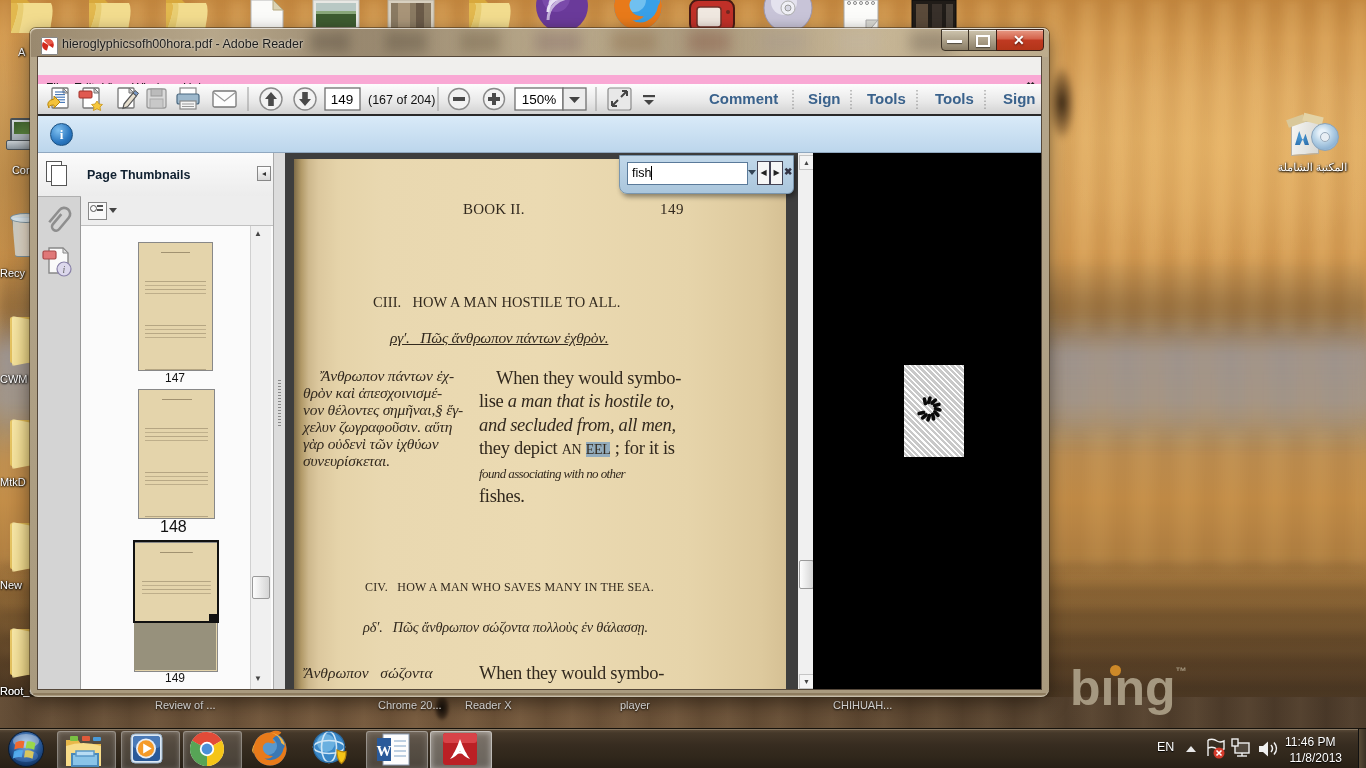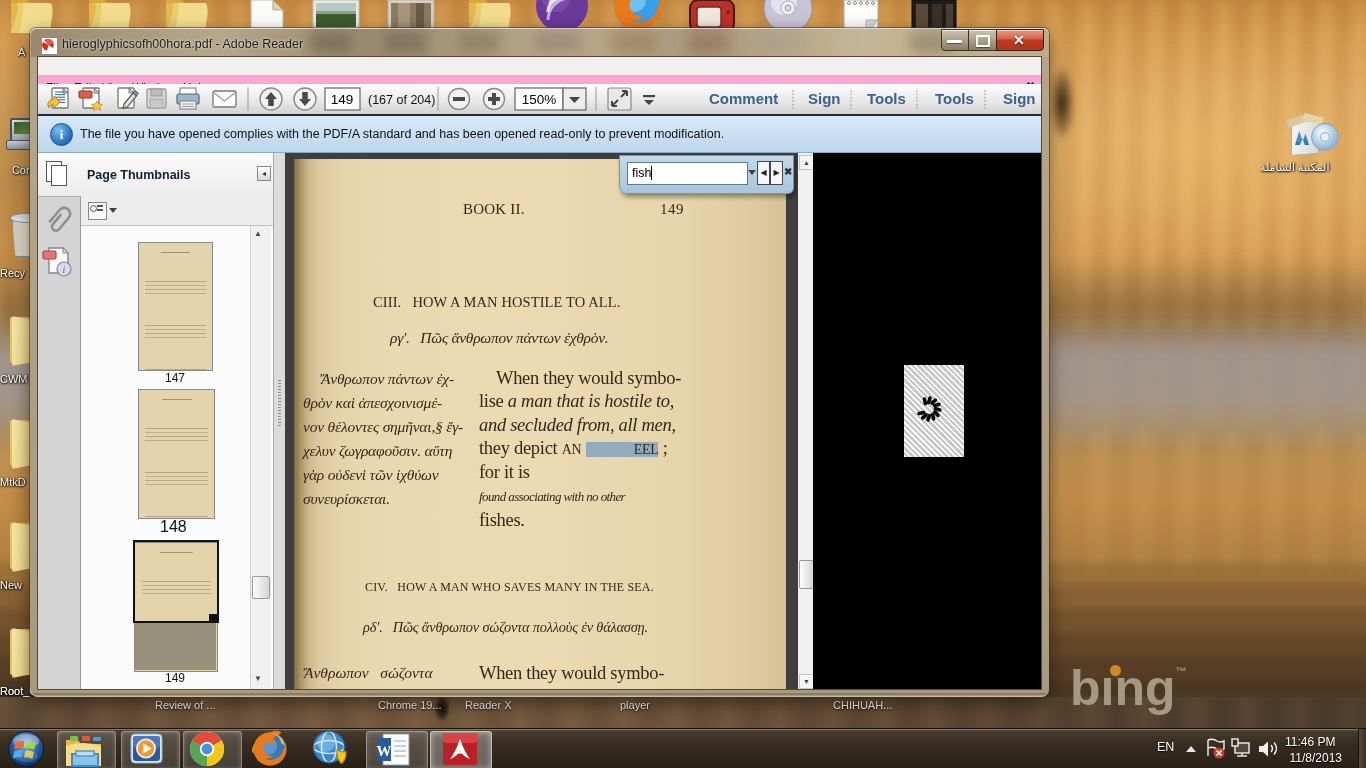--- a/index.html
+++ b/index.html
@@ -158,29 +158,29 @@
     </div>
 
   <div class="abs" style="left:1289px;top:115px;width:46px;height:40px;">
     <div class="abs" style="left:2px;top:6px;width:26px;height:32px;background:linear-gradient(100deg,#f5f5f2,#d8d8d4);border:1px solid #b5b0a5;transform:skewY(-4deg);"></div>
     <div class="abs" style="left:-2px;top:2px;width:18px;height:8px;background:#d9c89a;transform:rotate(-20deg);"></div>
     <div class="abs" style="left:14px;top:0px;width:20px;height:8px;background:#e3d3a6;transform:rotate(14deg);"></div>
     <div class="abs" style="left:6px;top:16px;width:14px;height:14px;background:radial-gradient(circle at 40% 40%, #4a9ad4, #2a6aa8);clip-path:polygon(0 100%,30% 0,55% 70%,75% 20%,100% 100%,70% 100%,55% 55%,35% 100%);"></div>
     <div class="abs" style="left:22px;top:8px;width:26px;height:26px;border-radius:50%;background:radial-gradient(circle at 40% 35%, #e8f2fa 15%, #b9d4e8 40%, #8fb4d4 70%, #c5d8e8);border:1px solid #8aa4bc;"></div>
     <div class="abs" style="left:31px;top:17px;width:8px;height:8px;border-radius:50%;background:#e8eef4;border:1px solid #9ab;"></div>
   </div>
-  <div class="abs" style="left:1260px;top:161px;width:105px;height:14px;color:#fff;font-size:11px;text-align:left;text-shadow:0 1px 2px #000,1px 0 2px #000;">المكتبة الشاملة</div>
+  <div class="abs" style="left:1260px;top:161px;width:105px;height:14px;color:#fff;font-size:11px;text-align:center;text-shadow:0 1px 2px #000,1px 0 2px #000;">المكتبة الشاملة</div>
 
   <div class="abs" style="left:0;top:697px;width:1366px;height:31px;background:linear-gradient(90deg,#5e4832 0%,#6b5239 12%,#74583c 30%,#6e543a 48%,#614a33 62%,#54412e 78%,#4a3929 100%);"></div>
   <div class="abs" style="left:0;top:697px;width:1366px;height:31px;background:repeating-linear-gradient(90deg, rgba(255,220,170,0.05) 0px, rgba(40,28,16,0.08) 26px, rgba(255,220,170,0.05) 52px);"></div>
   <div class="abs" style="left:425px;top:694px;width:34px;height:34px;background:radial-gradient(10px 17px at 17px 14px, rgba(8,6,4,0.95), rgba(20,12,6,0.5) 60%, transparent 75%);filter:blur(1.5px);"></div>
 
   <div class="abs" style="left:0px;top:685px;width:60px;height:14px;color:#fff;font-size:11px;text-shadow:0 1px 2px #000;">Root_C</div>
   <div class="abs" style="left:155px;top:699px;width:80px;height:14px;color:#fff;font-size:11px;text-shadow:0 1px 2px #000;">Review of ...</div>
-  <div class="abs" style="left:378px;top:699px;width:80px;height:14px;color:#fff;font-size:11px;text-shadow:0 1px 2px #000;">Chrome 19...</div>
+  <div class="abs" style="left:378px;top:699px;width:80px;height:14px;color:#fff;font-size:11px;text-shadow:0 1px 2px #000;">Chrome 20...</div>
   <div class="abs" style="left:465px;top:699px;width:70px;height:14px;color:#fff;font-size:11px;text-shadow:0 1px 2px #000;">Reader X</div>
   <div class="abs" style="left:620px;top:699px;width:50px;height:14px;color:#fff;font-size:11px;text-shadow:0 1px 2px #000;">player</div>
   <div class="abs" style="left:833px;top:699px;width:90px;height:14px;color:#fff;font-size:11px;text-shadow:0 1px 2px #000;">CHIHUAH...</div>
 
   <div class="abs" style="left:1070px;top:659px;width:200px;height:60px;color:#a59880;font-size:50px;font-weight:bold;letter-spacing:0px;font-family:'Liberation Sans',sans-serif;">bıng<span style="font-size:11px;vertical-align:30px;letter-spacing:1px;">™</span></div>
   <div class="abs" style="left:1110px;top:665px;width:11px;height:11px;border-radius:50%;background:#cd8928;"></div>
 
   <div id="win" class="abs" style="left:30px;top:28px;width:1019px;height:669px;border-radius:6px 6px 8px 8px;
        background:linear-gradient(180deg,#b5a68b,#a99a7e);
        box-shadow:0 0 0 1px rgba(60,45,25,0.55), 0 6px 18px rgba(20,12,5,0.55), inset 0 1px 0 rgba(255,255,255,0.6), inset 0 -1px 0 rgba(255,255,255,0.35);">
@@ -286,21 +286,20 @@
             <text x="965" y="20" font-size="15" font-weight="bold" fill="#3a628c" font-family="Liberation Sans">Sign</text>
             <line x1="755" y1="6" x2="755" y2="25" stroke="#888" stroke-width="1" stroke-dasharray="1.5,2"></line>
             <line x1="813" y1="6" x2="813" y2="25" stroke="#888" stroke-width="1" stroke-dasharray="1.5,2"></line>
             <line x1="879" y1="6" x2="879" y2="25" stroke="#888" stroke-width="1" stroke-dasharray="1.5,2"></line>
             <line x1="947" y1="6" x2="947" y2="25" stroke="#888" stroke-width="1" stroke-dasharray="1.5,2"></line>
           </svg>
       </div>
 
       <div class="abs" style="left:0;top:59px;width:1003px;height:36px;background:linear-gradient(180deg,#d9eaf8,#bcd6ec);border-bottom:1px solid #90a8c0;">
         <div class="abs" style="left:12px;top:7px;width:21px;height:21px;border-radius:50%;background:radial-gradient(circle at 35% 30%,#7ec0f0,#2a77c0 60%,#1a5a9a);border:1px solid #1a5080;color:#fff;font-size:13px;font-weight:bold;text-align:center;line-height:21px;font-family:'Liberation Serif',serif;">i</div>
-        <div class="abs" style="left:42px;top:11px;font-size:12.5px;color:#111;">The file you have opened complies with the PDF/A standard and has been opened read-only to prevent modification.</div>
       </div>
 
       <div class="abs" style="left:0;top:96px;width:1003px;height:536px;background:#3e3e3e;">
         <div class="abs" style="left:0;top:0;width:1003px;height:3px;background:#2c2c2c;"></div>
 
         <div class="abs" style="left:0;top:0;width:42px;height:537px;background:#d4d4d4;border-right:1px solid #9a9a9a;"></div>
 
         <div class="abs" style="left:0;top:0;width:235px;height:43px;background:linear-gradient(180deg,#fbfbfb,#ececec);border-bottom:1px solid #b0b0b0;">
           <div class="abs" style="left:49px;top:15px;font-size:12.5px;font-weight:bold;color:#102030;">Page Thumbnails</div>
           <div class="abs" style="left:219px;top:13px;width:12px;height:13px;background:linear-gradient(180deg,#fefefe,#d8d8d8);border:1px solid #888;font-size:8px;text-align:center;line-height:13px;color:#333;">◂</div>
@@ -365,28 +364,28 @@
         <div class="abs" style="left:235px;top:0;width:12px;height:537px;background:#dcdcdc;border-left:1px solid #aaa;">
           <div class="abs" style="left:4px;top:227px;width:3px;height:46px;background:repeating-linear-gradient(180deg,#888 0 1px,transparent 1px 3px);"></div>
         </div>
 
         <div class="abs" style="left:247px;top:0;width:513px;height:536px;background:#3e3e3e;overflow:hidden;">
 
           <div id="page" class="abs" style="left:9px;top:6px;width:492px;height:530px;background:linear-gradient(90deg,#7e6b47 0%,#b29a68 1.5%,#cdb88d 3%,#dcc89e 5%,#e5d3a9 9%,#e9d8b0 18%,#ebdab2 50%,#e6d4aa 80%,#ddc99d 95%,#d5c094 100%);font-family:'Liberation Serif',serif;color:#32291e;">
             <div id="bookii" class="abs" style="left:169px;top:42px;font-size:15px;letter-spacing:0.2px;">BOOK II.</div>
             <div class="abs" style="left:366px;top:42px;font-size:15px;letter-spacing:0.5px;">149</div>
             <div id="ciii" class="abs" style="left:79px;top:135px;font-size:14.5px;letter-spacing:0.1px;">CIII.&nbsp;&nbsp; HOW A MAN HOSTILE TO ALL.</div>
-            <div id="rg" class="abs" style="left:96px;top:170px;font-size:15.5px;font-style:italic;letter-spacing:-0.3px;">ργ′.&nbsp;&nbsp; Πῶς ἄνθρωπον πάντων ἐχθρὸν.</div>
-
-            <div id="gcol" class="abs" style="left:9px;top:208px;width:166px;font-size:15.5px;font-style:italic;line-height:24px;letter-spacing:-0.2px;">
+            <div id="rg" class="abs" style="left:96px;top:170px;font-size:15.5px;font-style:italic;letter-spacing:-0.3px;text-decoration:underline;">ργ′.&nbsp;&nbsp; Πῶς ἄνθρωπον πάντων ἐχθρὸν.</div>
+
+            <div id="gcol" class="abs" style="left:9px;top:208px;width:166px;font-size:15.5px;font-style:italic;line-height:17px;letter-spacing:-0.2px;">
               <span style="padding-left:18px;"></span>Ἄνθρωπον πάντων ἐχ-<br>θρὸν καὶ ἀπεσχοινισμέ-<br>νον θέλοντες σημῆναι,§ ἔγ-<br>χελυν ζωγραφοῦσιν. αὕτη<br>γὰρ οὐδενὶ τῶν ἰχθύων<br>συνευρίσκεται.
             </div>
 
             <div id="ecol" class="abs" style="left:185px;top:208px;width:212px;font-size:18.5px;line-height:23.3px;letter-spacing:-0.3px;">
-              <span style="padding-left:17px;"></span>When they would symbo-<br>lise <i>a man that is hostile to,</i><br><i>and secluded from, all men,</i><br>they depict <span style="font-size:14px;">AN</span> <span style="font-size:14px;background:#93acbc;padding-left:48px;">EEL</span> ; for it is<br><span style="font-size:13px;letter-spacing:-0.6px;font-style:italic;">found&nbsp;associating&nbsp;with no other</span><br>fishes.
+              <span style="padding-left:17px;"></span>When they would symbo-<br>lise <i>a man that is hostile to,</i><br><i>and secluded from, all men,</i><br>they depict <span style="font-size:14px;">AN</span> <span style="font-size:14px;background:#93acbc;">EEL</span> ; for it is<br><span style="font-size:13px;letter-spacing:-0.6px;font-style:italic;">found&nbsp;associating&nbsp;with no other</span><br>fishes.
             </div>
             <div id="civ" class="abs" style="left:71px;top:420px;font-size:13.5px;letter-spacing:0.2px;transform:scaleX(0.888);transform-origin:0 0;white-space:nowrap;">CIV.&nbsp;&nbsp; HOW A MAN WHO SAVES MANY IN THE SEA.</div>
             <div id="rd" class="abs" style="left:69px;top:459px;font-size:15.5px;font-style:italic;letter-spacing:-0.2px;transform:scaleX(0.925);transform-origin:0 0;white-space:nowrap;">ρδ′.&nbsp;&nbsp; Πῶς ἄνθρωπον σώζοντα πολλοὺς ἐν θάλασσῃ.</div>
             <div class="abs" style="left:10px;top:505px;font-size:15.5px;font-style:italic;">Ἄνθρωπον&nbsp;&nbsp;&nbsp;σώζοντα</div>
             <div class="abs" style="left:185px;top:504px;font-size:18.5px;letter-spacing:-0.3px;">When they would symbo-</div>
           </div>
 
           <div class="abs" style="left:334px;top:2px;width:173px;height:37px;background:linear-gradient(180deg,#c2d8ea,#aac6dc);border:1px solid #7a96ae;border-radius:0 0 6px 8px;box-shadow:2px 3px 5px rgba(0,0,0,0.4);">
             <div class="abs" style="left:7px;top:6px;width:115px;height:21px;background:#fff;border:1px solid #5a7a9a;font-size:12.5px;line-height:21px;padding-left:4px;color:#000;">fish<span style="border-left:1px solid #000;"></span></div>
             <div class="abs" style="left:128px;top:14px;width:0;height:0;border-left:4px solid transparent;border-right:4px solid transparent;border-top:5px solid #345;"></div>

